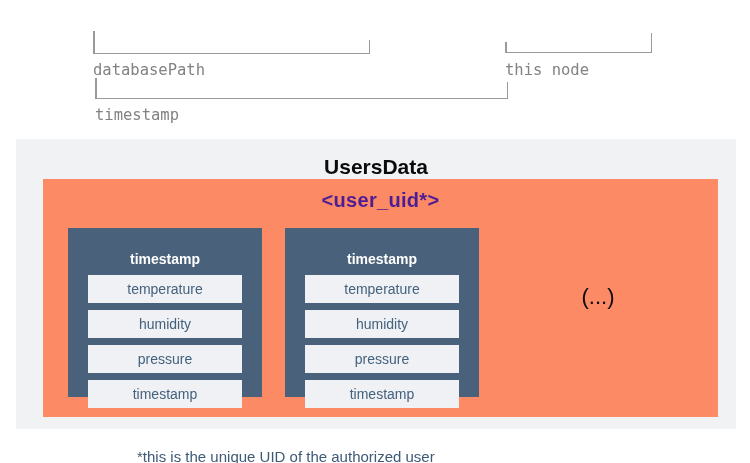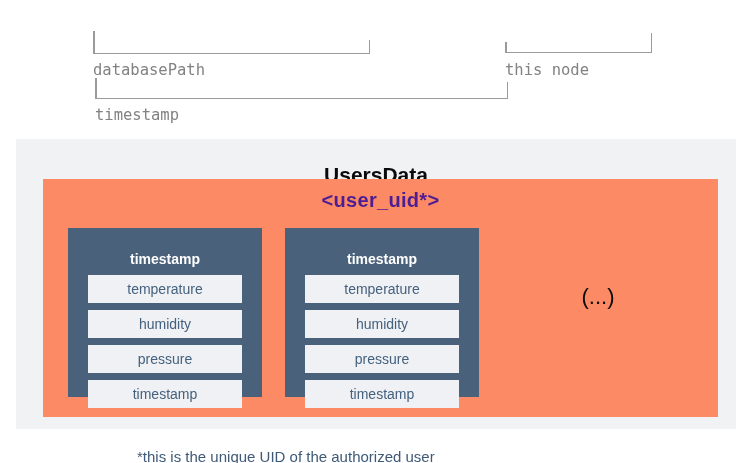--- a/index.html
+++ b/index.html
@@ -23,21 +23,21 @@
   }
   .label-db{left:93px;top:61px;width:277px;}
   .label-cn{left:505px;top:61px;width:147px;}
   .label-pp{left:95px;top:106px;width:413px;}
   
   .panel{
     position:absolute;left:16px;top:139px;width:720px;height:290px;
     background:var(--panel_gray,#F1F2F4);
   }
   .panel-title{
-    position:absolute;left:0;top:24px;width:720px;text-align:center;
+    position:absolute;left:0;top:16px;width:720px;text-align:center;
     font-size:21px;font-weight:bold;color:#0b0b0b;
   }
   .user-box{
     position:absolute;left:27px;top:40px;width:675px;height:238px;
     background:var(--orange,#FC8A64);
   }
   .user-title{
     position:absolute;left:0;top:10px;width:675px;text-align:center;
     font-size:20px;font-weight:bold;color:#4c1d95;letter-spacing:0.3px;
   }

